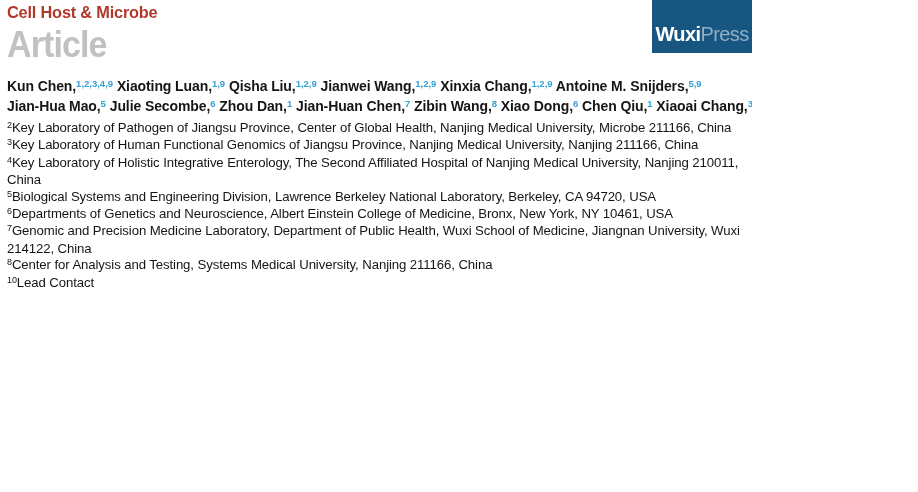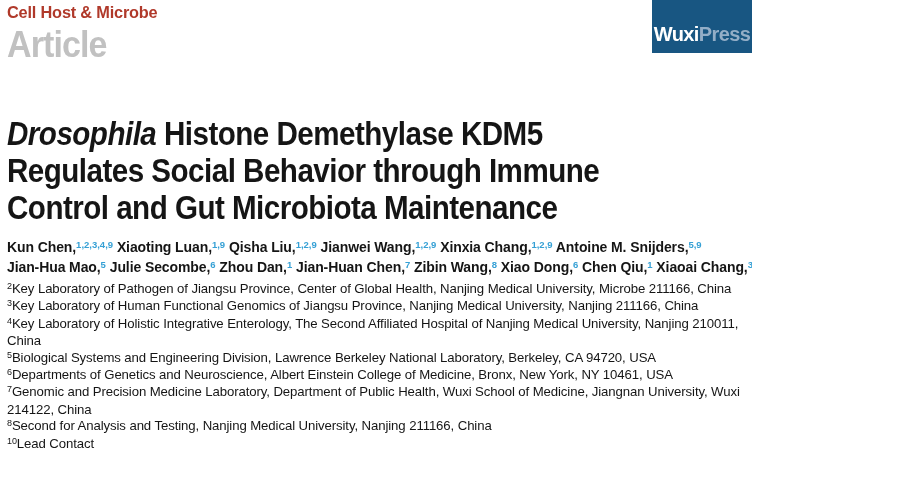--- a/index.html
+++ b/index.html
@@ -40,21 +40,21 @@
   
   .logo-box{
     position:absolute;top:0;right:0;
     width:100px;height:53px;
     background:var(--logo-bg);
     display:flex;align-items:center;justify-content:center;
     padding-top:14px;
   }
   .logo-text{font-size:20px;line-height:20px;letter-spacing:-0.6px;}
   .logo-cell{color:#ffffff;font-weight:bold;}
-  .logo-press{color:var(--logo-press);font-weight:bold;}
+  .logo-press{color:var(--logo-press);font-weight:normal;}
   
   .title-block{margin-top:50px;}
   .title-line{
     font-size:34px;line-height:37px;font-weight:bold;
     letter-spacing:-0.6px;
     transform:scaleX(0.87);transform-origin:0 50%;
     width:max-content;
     white-space:nowrap;
   }
   .title-italic{font-style:italic;}
@@ -87,35 +87,30 @@
 
 <div class="page">
 
   <div class="journal-name">Cell Host &amp; Microbe</div>
   <div class="article-type">Article</div>
 
   <div class="logo-box">
     <div class="logo-text"><span class="logo-cell">Wuxi</span><span class="logo-press">Press</span></div>
   </div>
 
-  <div class="title-block">
-    <div class="title-line"><span class="title-italic">Drosophila</span><span> Histone Demethylase KDM5</span></div>
-    <div class="title-line">Regulates Social Behavior through Immune</div>
-    <div class="title-line">Control and Gut Microbiota Maintenance</div>
-  </div>
 
   <div class="authors-block">
       <div class="author-line"><span>Kun Chen,</span><span class="author-sup">1,2,3,4,9</span> <span>Xiaoting Luan,</span><span class="author-sup">1,9</span> <span>Qisha Liu,</span><span class="author-sup">1,2,9</span> <span>Jianwei Wang,</span><span class="author-sup">1,2,9</span> <span>Xinxia Chang,</span><span class="author-sup">1,2,9</span> <span>Antoine M. Snijders,</span><span class="author-sup">5,9</span></div>
       <div class="author-line"><span>Jian-Hua Mao,</span><span class="author-sup">5</span> <span>Julie Secombe,</span><span class="author-sup">6</span> <span>Zhou Dan,</span><span class="author-sup">1</span> <span>Jian-Huan Chen,</span><span class="author-sup">7</span> <span>Zibin Wang,</span><span class="author-sup">8</span> <span>Xiao Dong,</span><span class="author-sup">6</span> <span>Chen Qiu,</span><span class="author-sup">1</span> <span>Xiaoai Chang,</span><span class="author-sup">3</span></div>
     </div>
 
   <div class="affil-block">
       <div class="affil-line"><span class="affil-sup">2</span><span>Key Laboratory of Pathogen of Jiangsu Province, Center of Global Health, Nanjing Medical University, Microbe 211166, China</span></div>
       <div class="affil-line"><span class="affil-sup">3</span><span>Key Laboratory of Human Functional Genomics of Jiangsu Province, Nanjing Medical University, Nanjing 211166, China</span></div>
       <div class="affil-line"><span class="affil-sup">4</span><span>Key Laboratory of Holistic Integrative Enterology, The Second Affiliated Hospital of Nanjing Medical University, Nanjing 210011, China</span></div>
       <div class="affil-line"><span class="affil-sup">5</span><span>Biological Systems and Engineering Division, Lawrence Berkeley National Laboratory, Berkeley, CA 94720, USA</span></div>
       <div class="affil-line"><span class="affil-sup">6</span><span>Departments of Genetics and Neuroscience, Albert Einstein College of Medicine, Bronx, New York, NY 10461, USA</span></div>
       <div class="affil-line"><span class="affil-sup">7</span><span>Genomic and Precision Medicine Laboratory, Department of Public Health, Wuxi School of Medicine, Jiangnan University, Wuxi 214122, China</span></div>
-      <div class="affil-line"><span class="affil-sup">8</span><span>Second for Analysis and Testing, Nanjing Medical University, Nanjing 211166, China</span></div>
+      <div class="affil-line"><span class="affil-sup">8</span><span>Center for Analysis and Testing, Systems Medical University, Nanjing 211166, China</span></div>
       <div class="affil-line"><span class="affil-sup">10</span><span>Lead Contact</span></div>
     </div>
 
 </div>
 
 </body></html>

